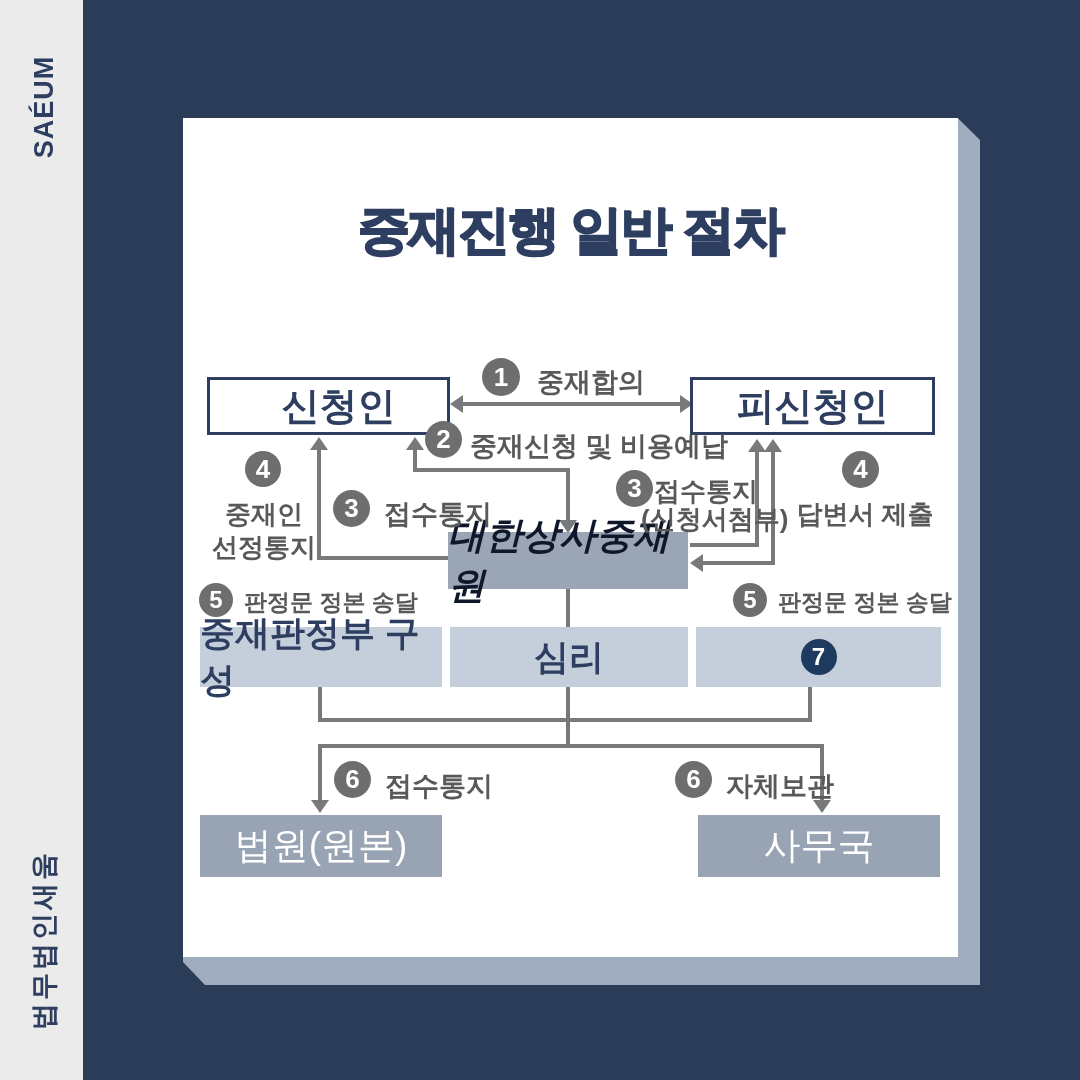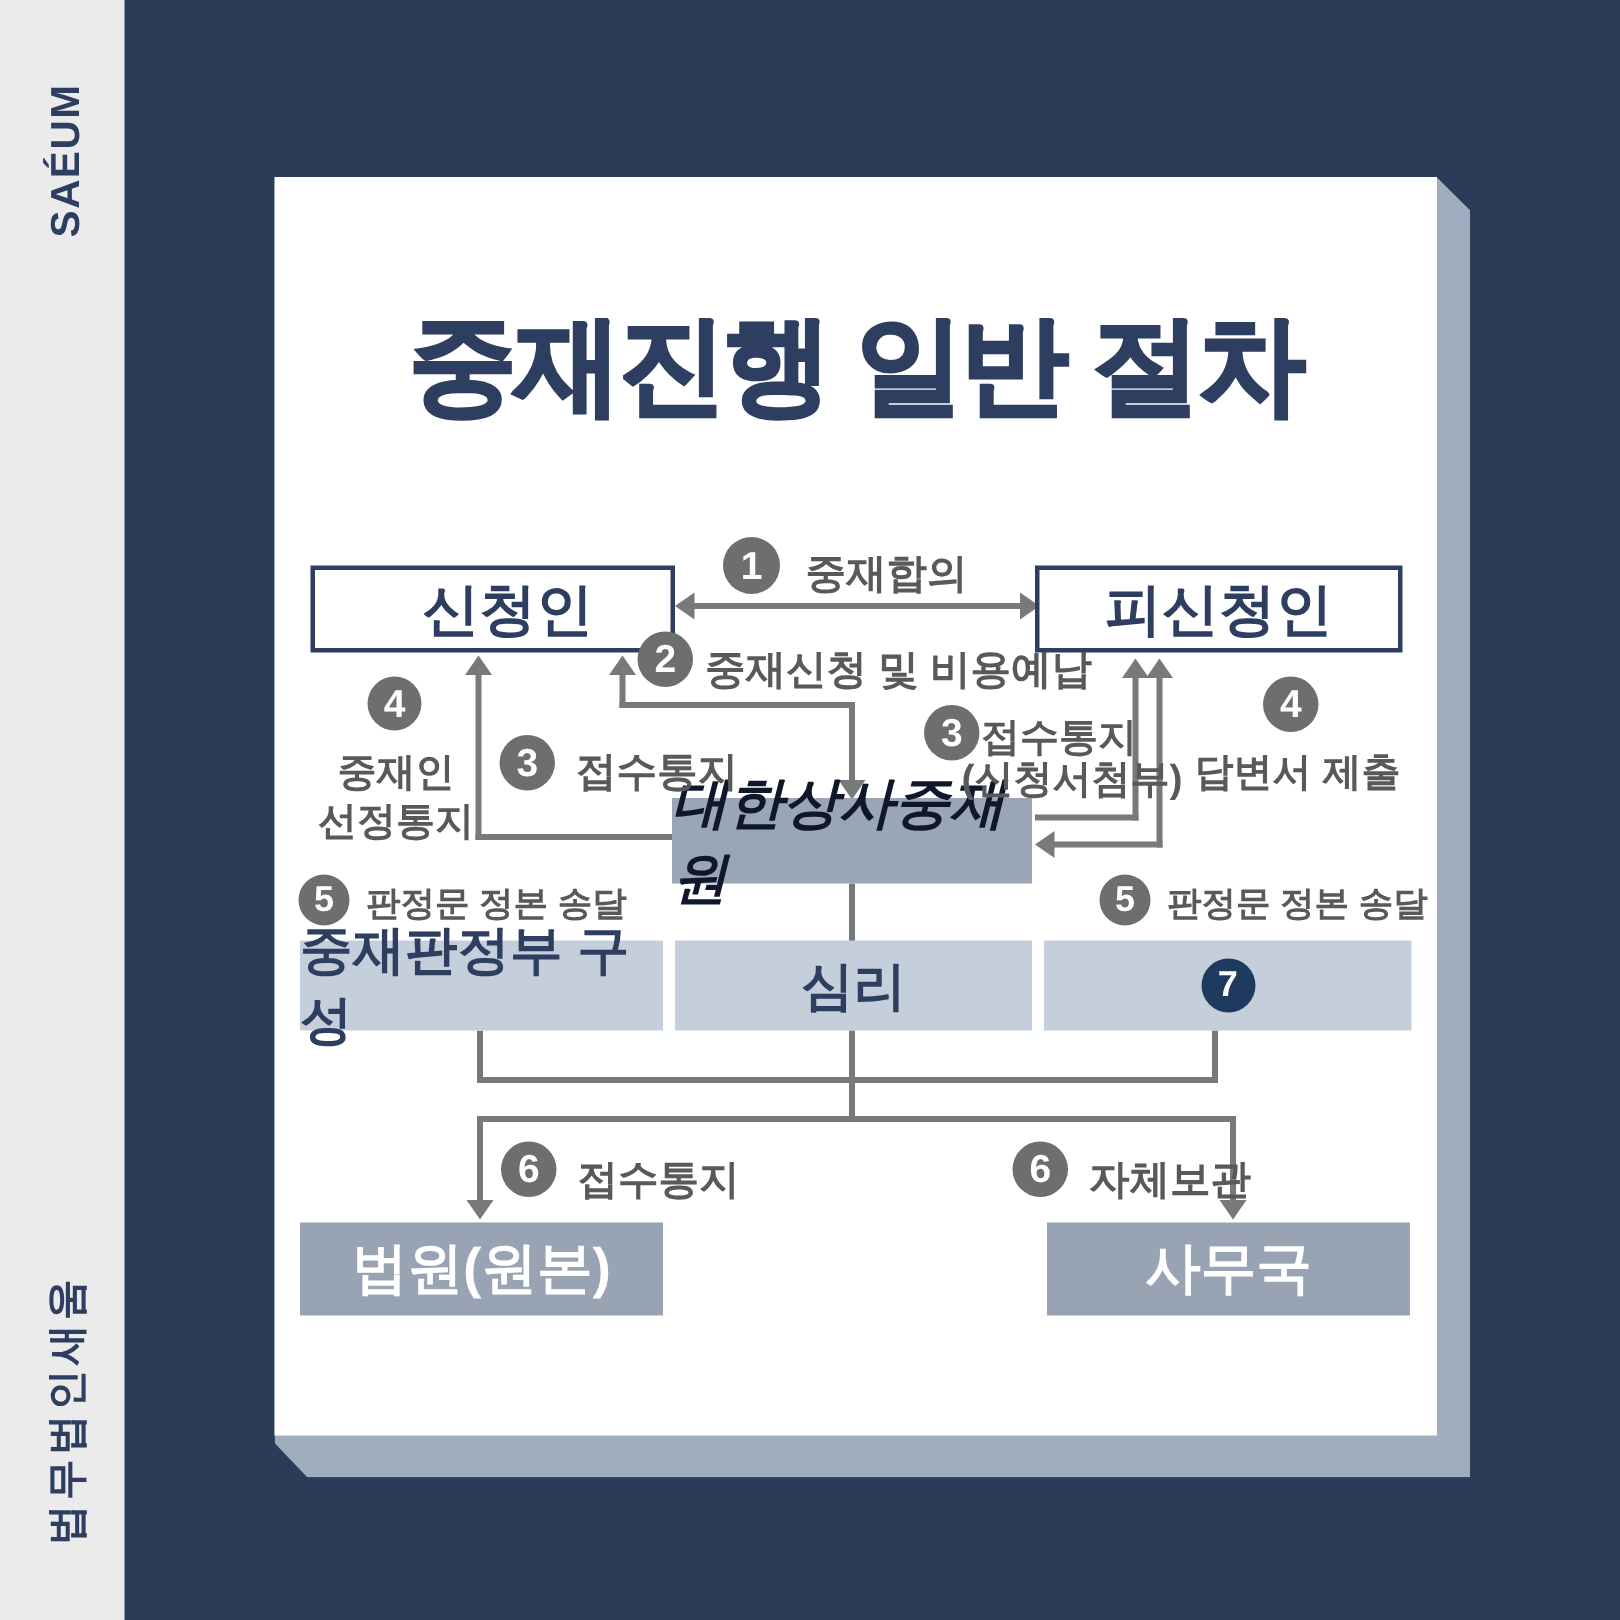--- a/index.html
+++ b/index.html
@@ -18,29 +18,29 @@
   .brand-bottom{left:44px;top:940px;font-size:27px;letter-spacing:3px;}
   
   .card-shadow{
     position:absolute;left:183px;top:118px;width:797px;height:867px;background:#9fadbf;
     clip-path:polygon(0 0,97.2% 0,100% 2.55%,100% 100%,2.76% 100%,0 97.35%);
   }
   .card{position:absolute;left:183px;top:118px;width:775px;height:839px;background:#ffffff;}
   
   .page-title{
     position:absolute;left:183px;top:196px;width:775px;text-align:center;
-    font-size:72px;font-weight:bold;color:#2d3e60;letter-spacing:-2px;
+    font-size:52px;font-weight:bold;color:#2d3e60;letter-spacing:-2px;
     -webkit-text-stroke:2px #2d3e60;
   }
   
   .node{position:absolute;display:flex;align-items:center;justify-content:center;box-sizing:border-box;}
   .node-outline{background:#ffffff;border:3px solid #2d3e60;color:#2d3e60;font-size:38px;font-weight:bold;}
   .node-dark{background:#9aa5b6;color:#0f172a;font-weight:bold;font-style:italic;}
   .node-mid{background:#c5cedb;color:#2d3e60;font-weight:bold;font-size:35px;}
-  .node-gray{background:#98a3b3;color:#ffffff;font-weight:bold;font-size:37px;}
+  .node-gray{background:#98a3b3;color:#ffffff;font-weight:normal;font-size:37px;}
   
   .badge{
     position:absolute;border-radius:50%;background:#6d6e70;color:#ffffff;
     display:flex;align-items:center;justify-content:center;font-weight:bold;
   }
   .badge-navy{background:#1e3a5f;}
   
   .slabel{position:absolute;color:#58595b;font-weight:bold;white-space:nowrap;}
   
   .ln{position:absolute;background:#77797b;}

